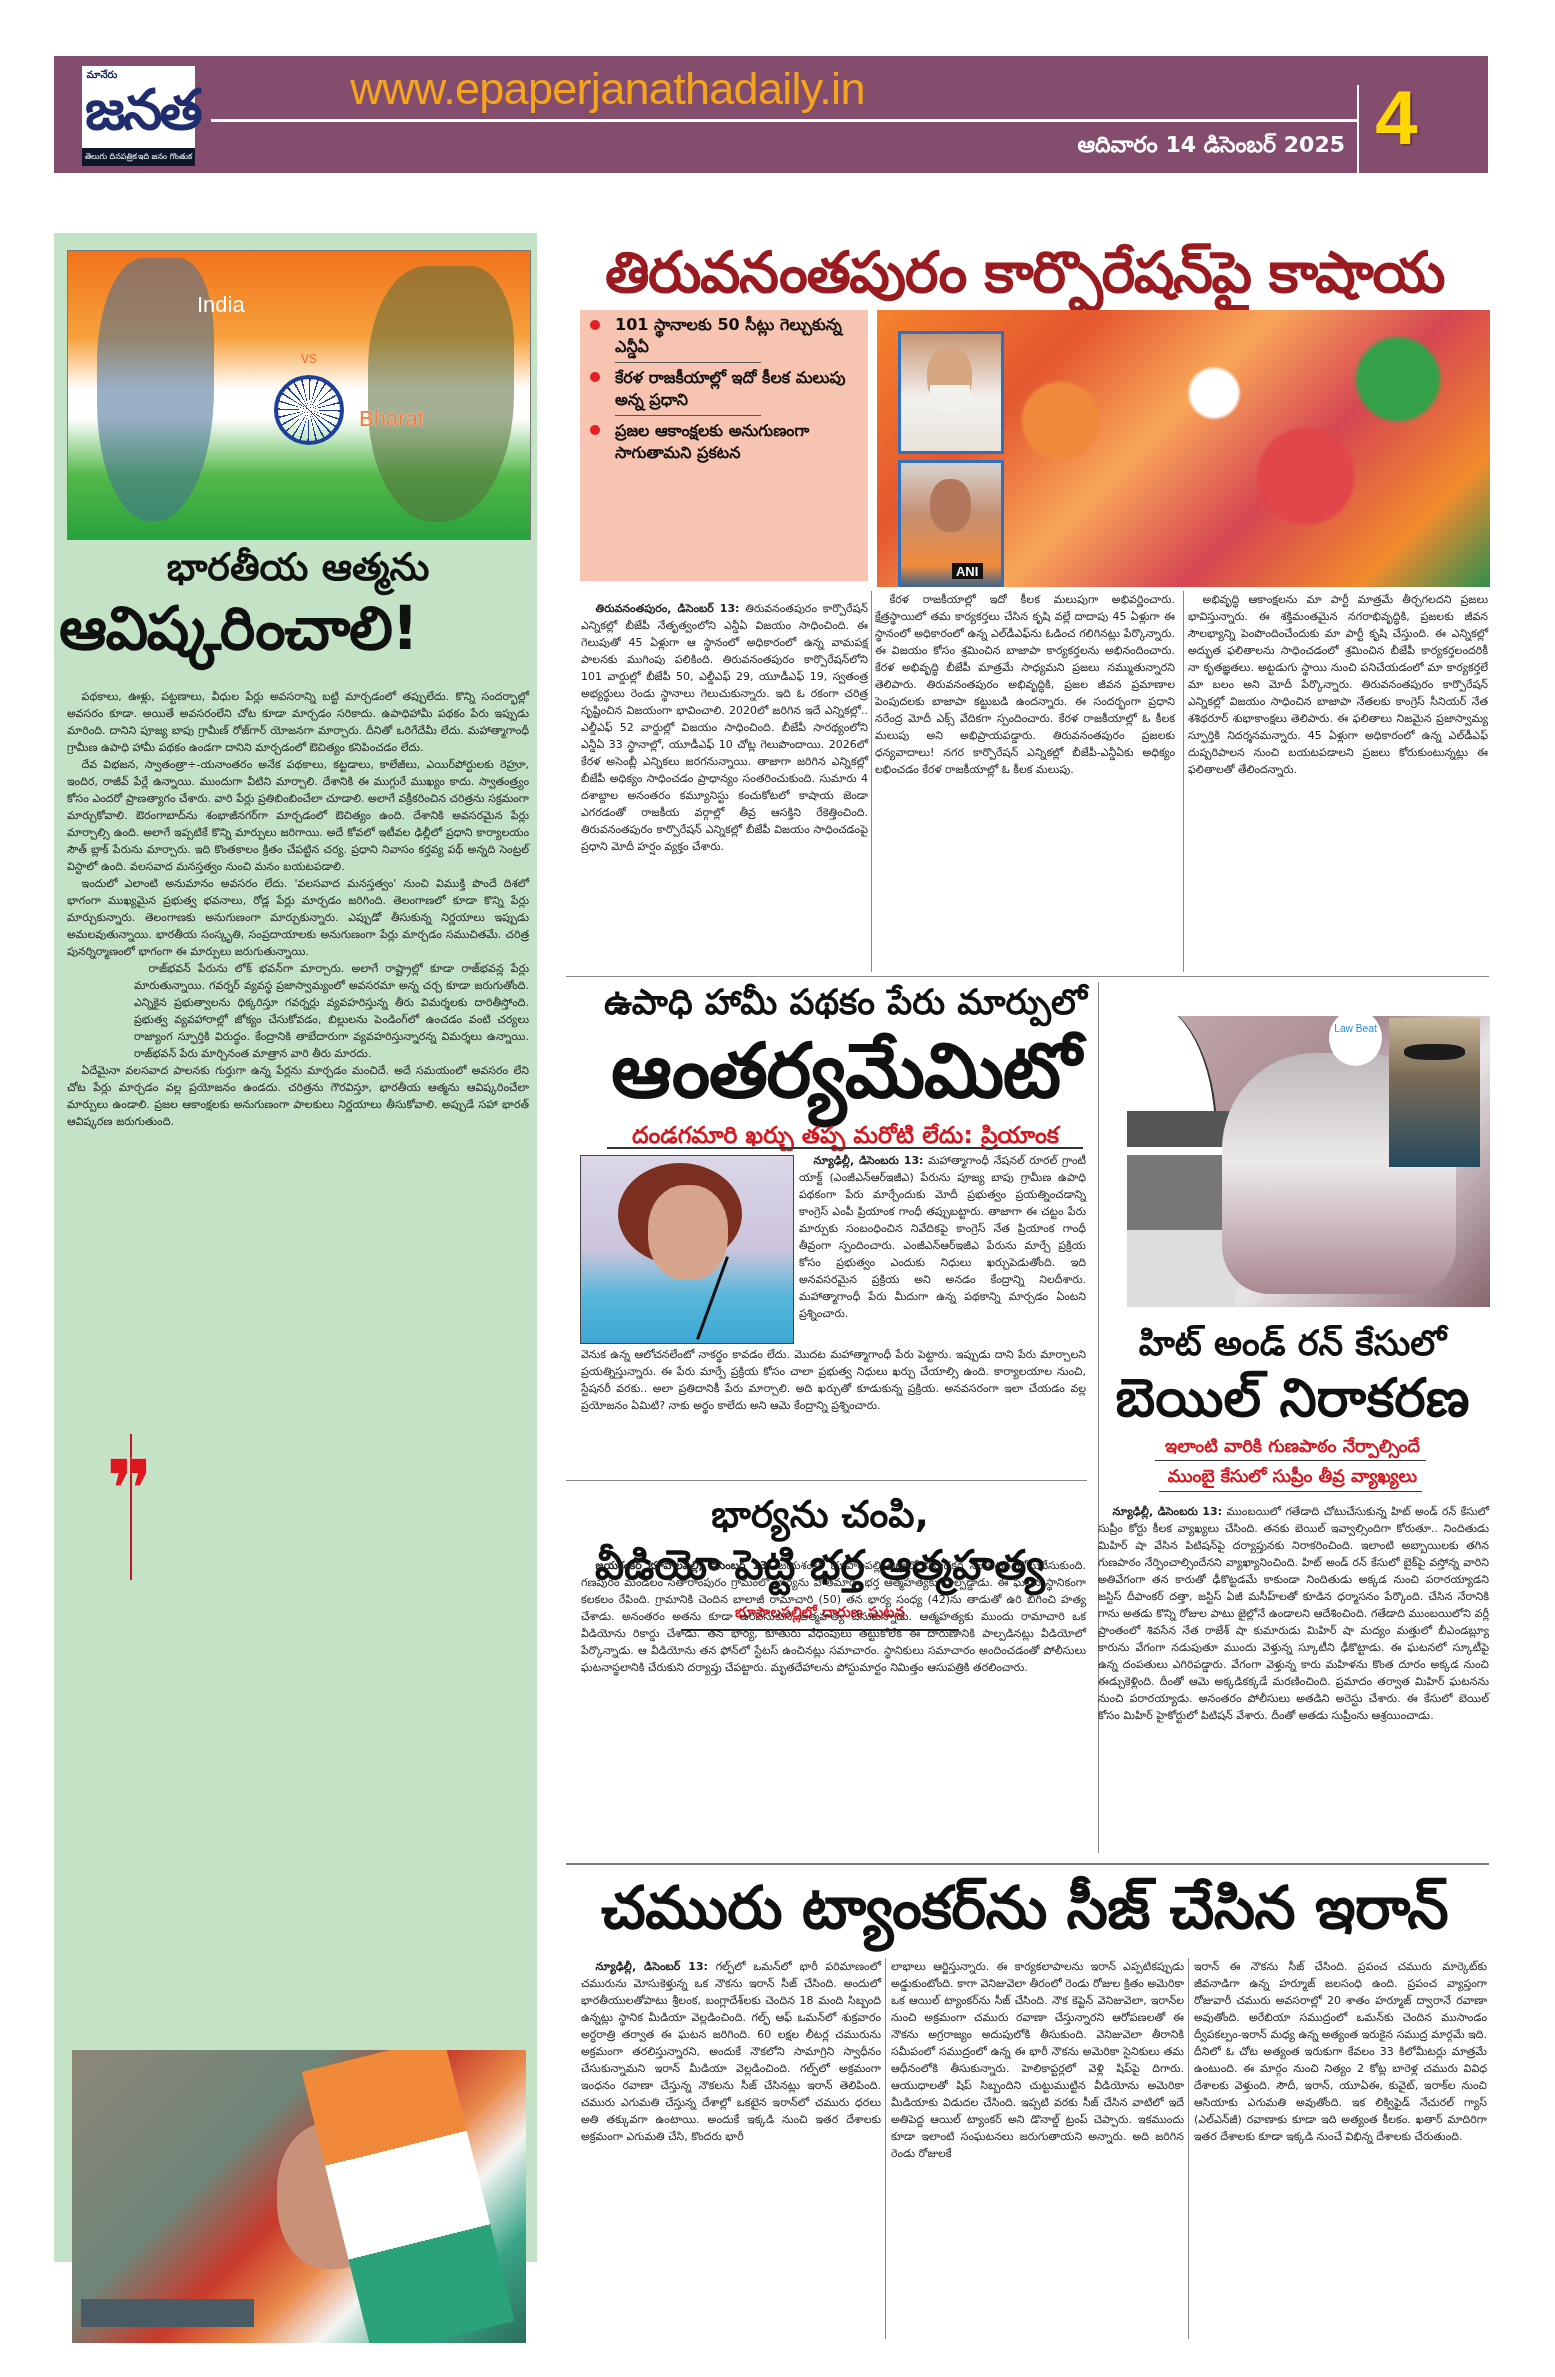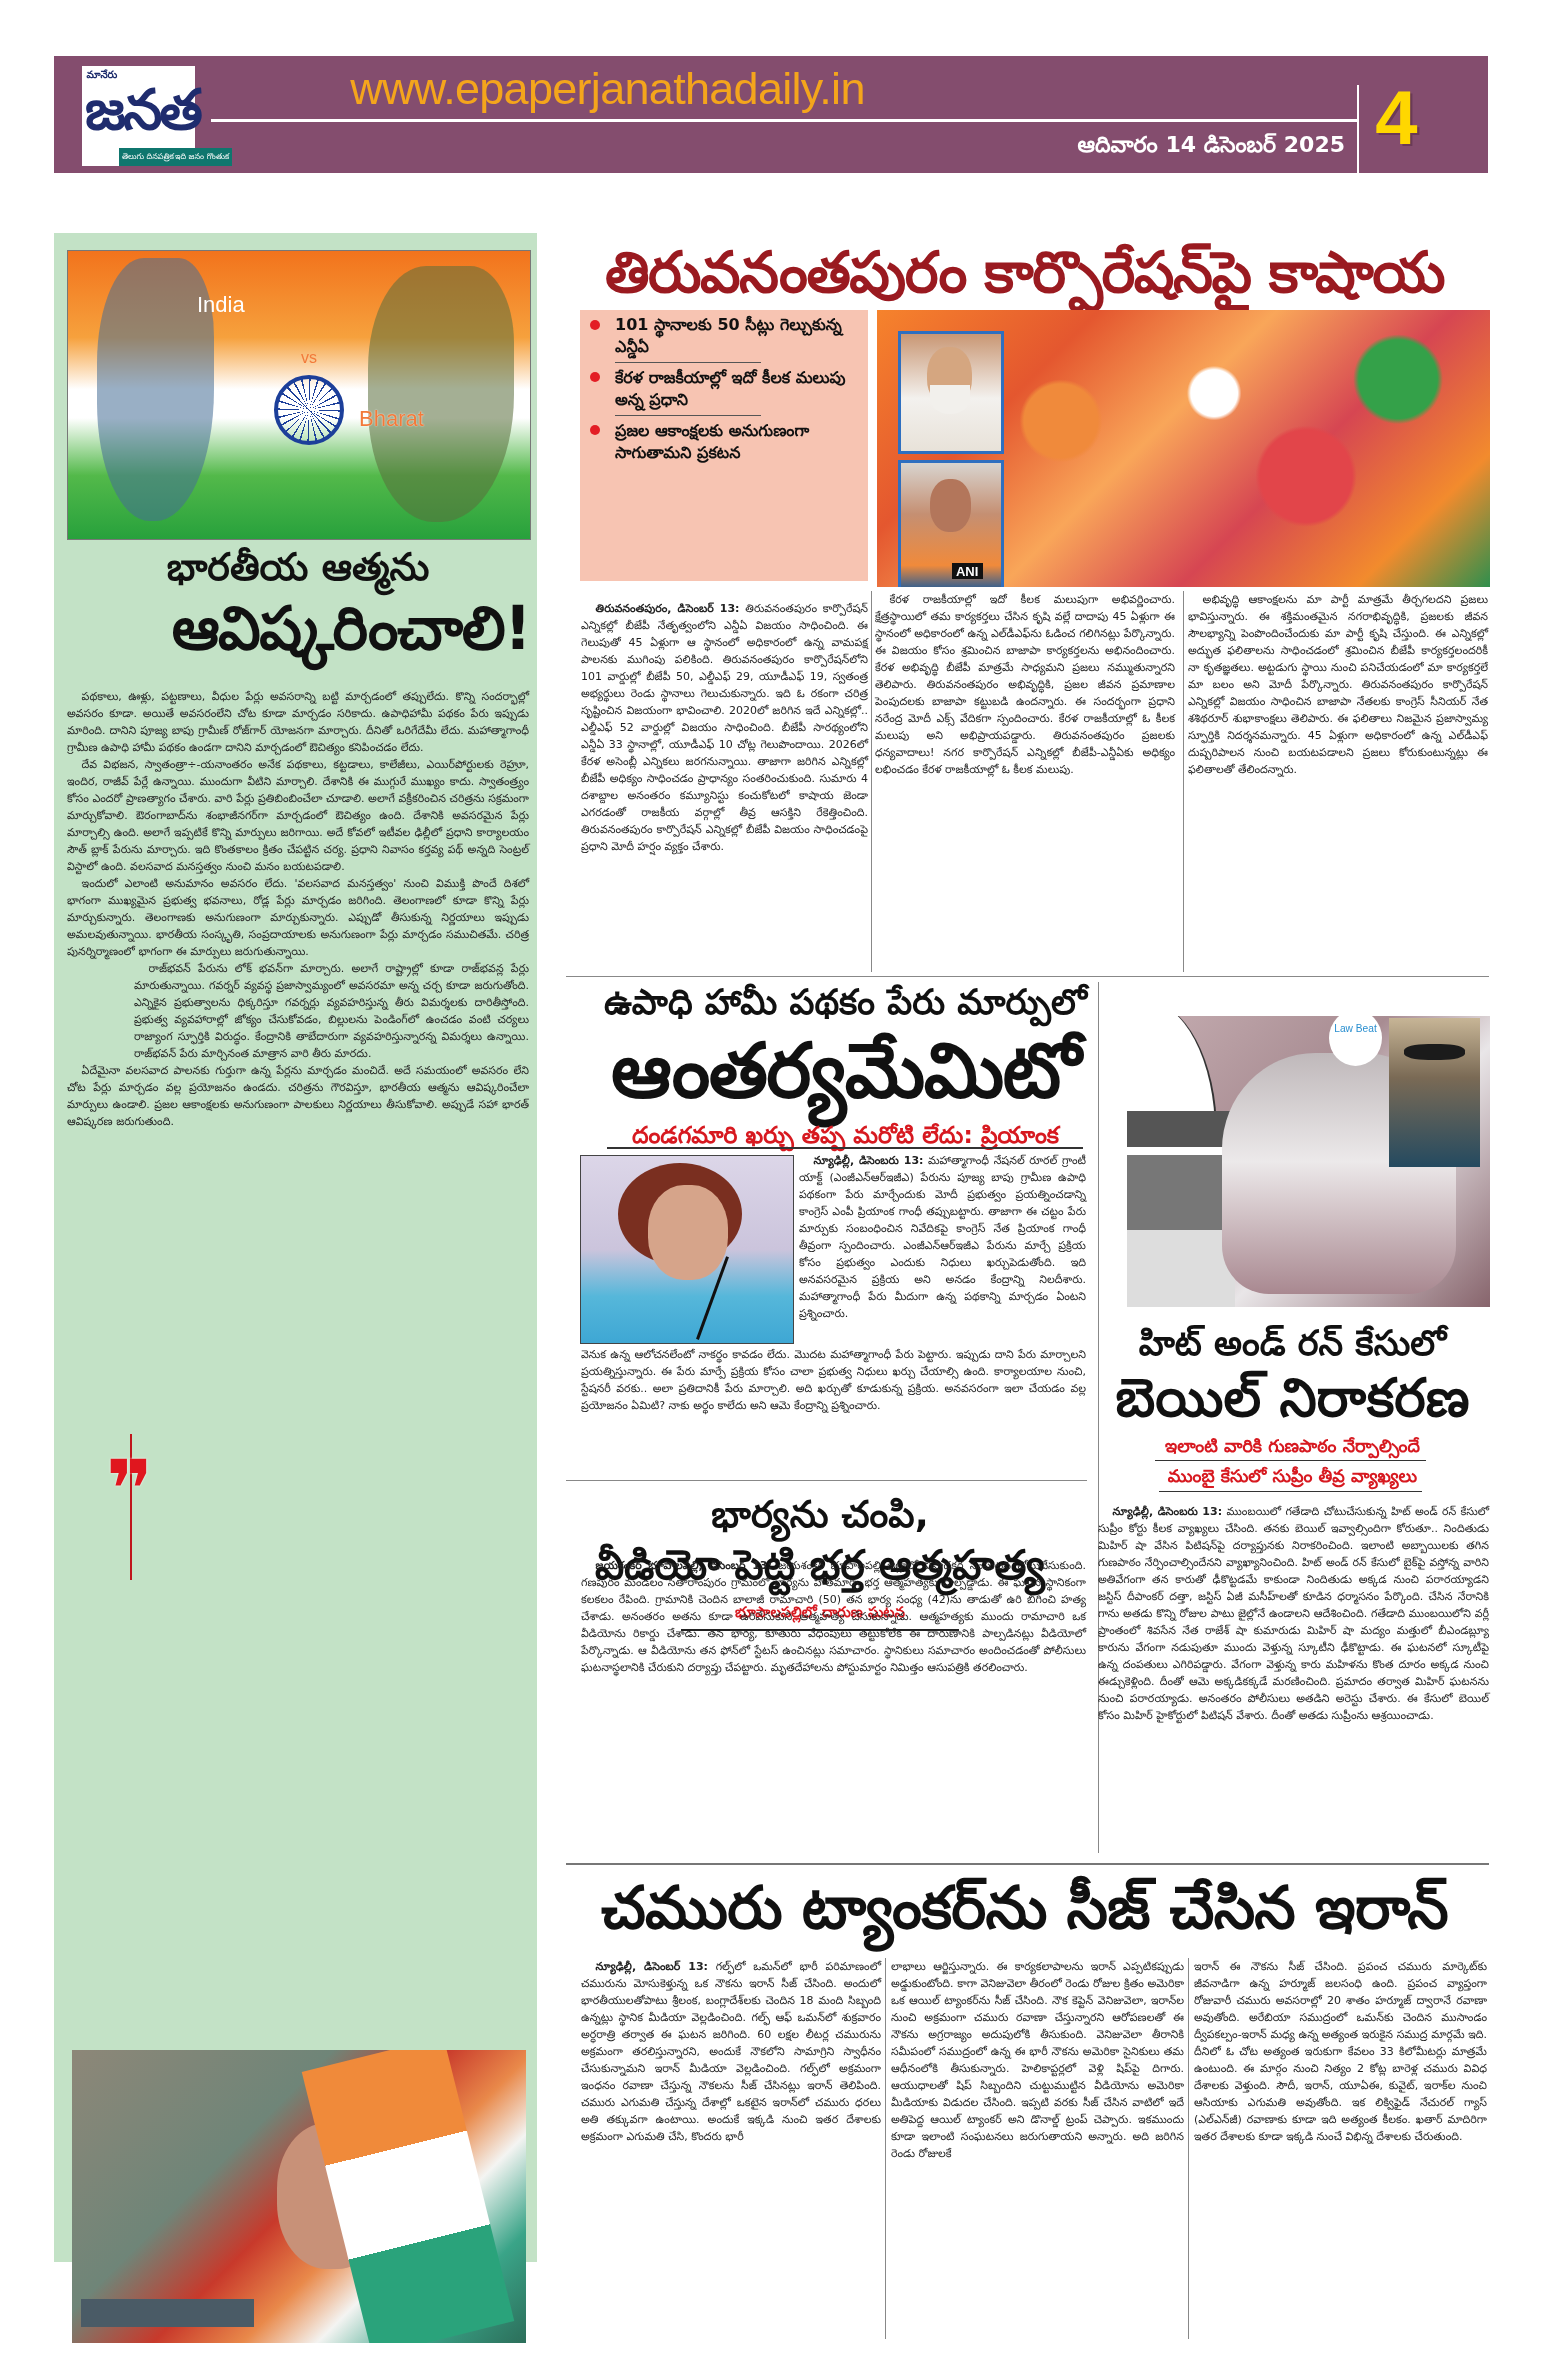--- a/index.html
+++ b/index.html
@@ -4,39 +4,39 @@
 <style>
   html, body { margin:0; padding:0; background:#ffffff; }
   body { width:1556px; height:2377px; position:relative; overflow:hidden; font-family:"DejaVu Sans", sans-serif; color:#222; }
   .abs { position:absolute; }
 
   
   .masthead { left:54px; top:56px; width:1434px; height:117px; background:#844d6e; }
   .logo { left:82px; top:66px; width:113px; height:100px; background:#fff; }
   .logo-top { position:absolute; left:4.4px; top:2.9px; font-size:10.2px; color:#1b2a6b; font-weight:bold; }
   .logo-main { position:absolute; left:2.9px; top:8.8px; width:108px; text-align:center; font-size:56px; font-weight:bold; color:#1f2c6e; line-height:70px; letter-spacing:-2.9px; }
-  .logo-band { position:absolute; left:0; bottom:0; width:113px; height:17.6px; background:#0f766e; color:#fff; font-size:8px; display:flex; justify-content:space-between; align-items:center; padding:0 2.9px; box-sizing:border-box;margin-left:37px; }
+  .logo-band { position:absolute; left:0; bottom:0; width:113px; height:17.6px; background:#0f172a; color:#fff; font-size:8px; display:flex; justify-content:space-between; align-items:center; padding:0 2.9px; box-sizing:border-box; }
   .site-url { left:293px; top:63px; width:629px; text-align:center; font-family:"Liberation Sans", sans-serif; font-size:45px; color:#f4a51c; letter-spacing:-0.7px; }
   .mast-rule { left:211px; top:119px; width:1146px; height:2.9px; background:#fff; }
   .mast-vrule { left:1357px; top:85px; width:1.5px; height:94px; background:#fff; }
   .mast-date { left:995px; top:132px; width:350px; text-align:right; font-size:22px; font-weight:bold; color:#fff; }
   .page-num { left:1367px; top:78px; width:59px; text-align:center; font-family:"Liberation Sans", sans-serif; font-size:76px; font-weight:bold; color:#ffd700; line-height:80px; text-shadow:2.2px 2.2px 0 #6a3a56; }
 
   
   .leftcol { left:54px; top:233px; width:483px; height:2029px; background:#c3e2c6; }
   .img-indiabharat { left:67px; top:250px; width:462px; height:288px;
     background: linear-gradient(180deg, #f2731c 0%, #f6a13d 30%, #ffffff 48%, #ffffff 58%, #53b94a 78%, #27a13c 100%); border:0.7px solid #777; overflow:hidden; }
   .map-shape { position:absolute; background:rgba(70,110,150,0.55); border-radius:40% 30% 50% 45%; }
   .chakra { position:absolute; left:206px; top:124px; width:70px; height:70px; border:4.4px solid #1c3f9a; border-radius:50%; box-sizing:border-box;
      background: repeating-conic-gradient(#1c3f9a 0deg 3deg, transparent 3deg 15deg); }
   .lbl-india { position:absolute; left:129px; top:41px; color:#fff; font-family:"Liberation Sans", sans-serif; font-size:22px; }
   .lbl-vs { position:absolute; left:233px; top:98px; color:#f27a3a; font-family:"Liberation Sans", sans-serif; font-size:16px; }
   .lbl-bharat { position:absolute; left:291px; top:155px; color:#f27a3a; font-family:"Liberation Sans", sans-serif; font-size:22px; text-shadow:0 0 1.5px #fff; }
   .ed-head1 { left:67px; top:545px; width:462px; text-align:center; font-size:38px; font-weight:bold; color:#111; }
-  .ed-head2 { left:50px; top:593px; width:480px; text-align:right; font-size:60px; font-weight:bold; color:#111; letter-spacing:-1.5px; }
+  .ed-head2 { left:59px; top:593px; width:480px; text-align:left; font-size:60px; font-weight:bold; color:#111; letter-spacing:-1.5px; }
   .ed-body { left:67px; top:688px; width:462px; font-size:11.3px; line-height:17px; color:#222; text-align:justify; }
   .ed-body p { margin:0; text-indent:14.6px; }
   .quote-line { left:130px; top:1434px; width:1.5px; height:146px; background:#c0161c; }
   .quote-mark { left:104px; top:1464px; width:51px; font-size:80px; line-height:51px; color:#e0161e; font-weight:bold; text-align:center; text-shadow:0 0 2.2px #fff; }
   .img-girl { left:72px; top:2050px; width:454px; height:293px;
     background: linear-gradient(135deg, #8d8778 0%, #6f8578 35%, #c8392b 50%, #e9894a 62%, #f4f4f2 72%, #3aa488 85%, #2c6e5a 100%); overflow:hidden; }
   .girl-face { position:absolute; left:205px; top:73px; width:110px; height:146px; background:#c89178; border-radius:45%; }
   .girl-flag { position:absolute; left:263px; top:0px; width:146px; height:293px; background:linear-gradient(180deg,#f08a3a 0 33%,#fff 33% 66%,#2aa37b 66% 100%); transform:rotate(-14deg); }
   .girl-caption-bar { position:absolute; left:8.8px; top:249px; width:173px; height:28px; background:#4a5b66; }
 

